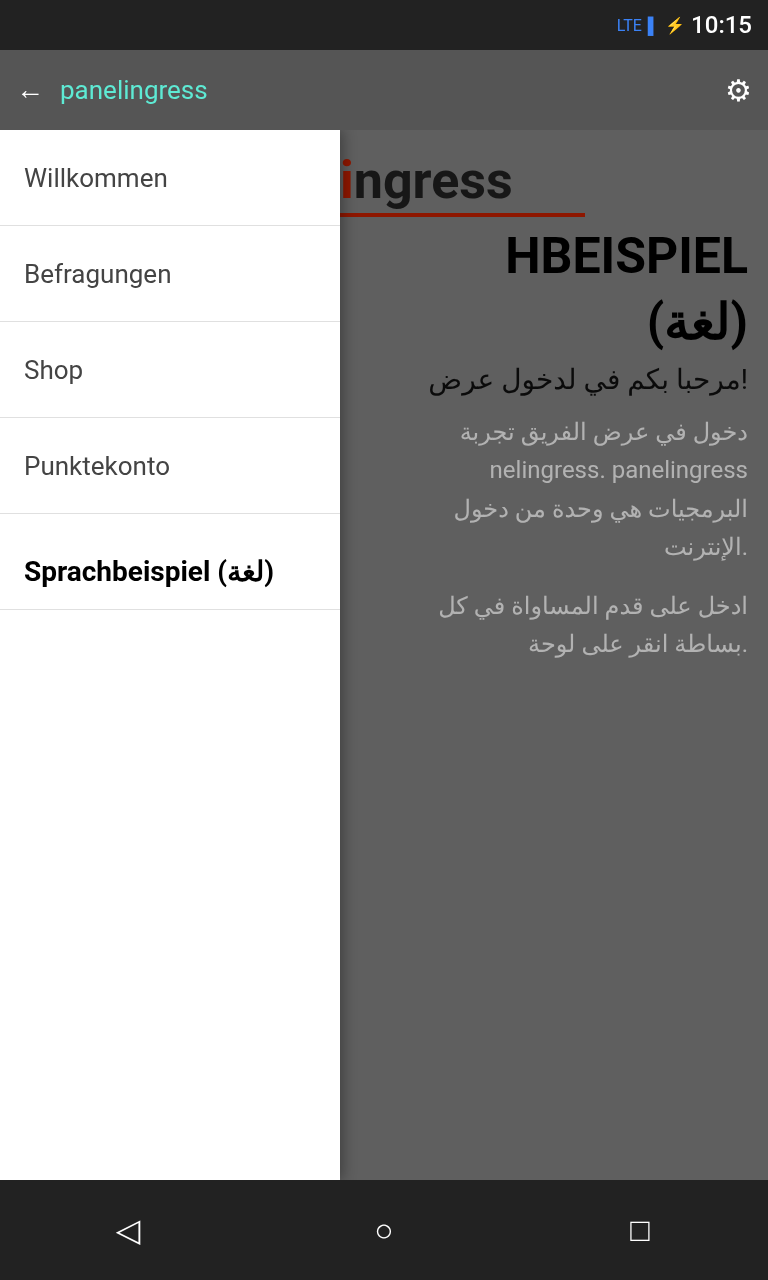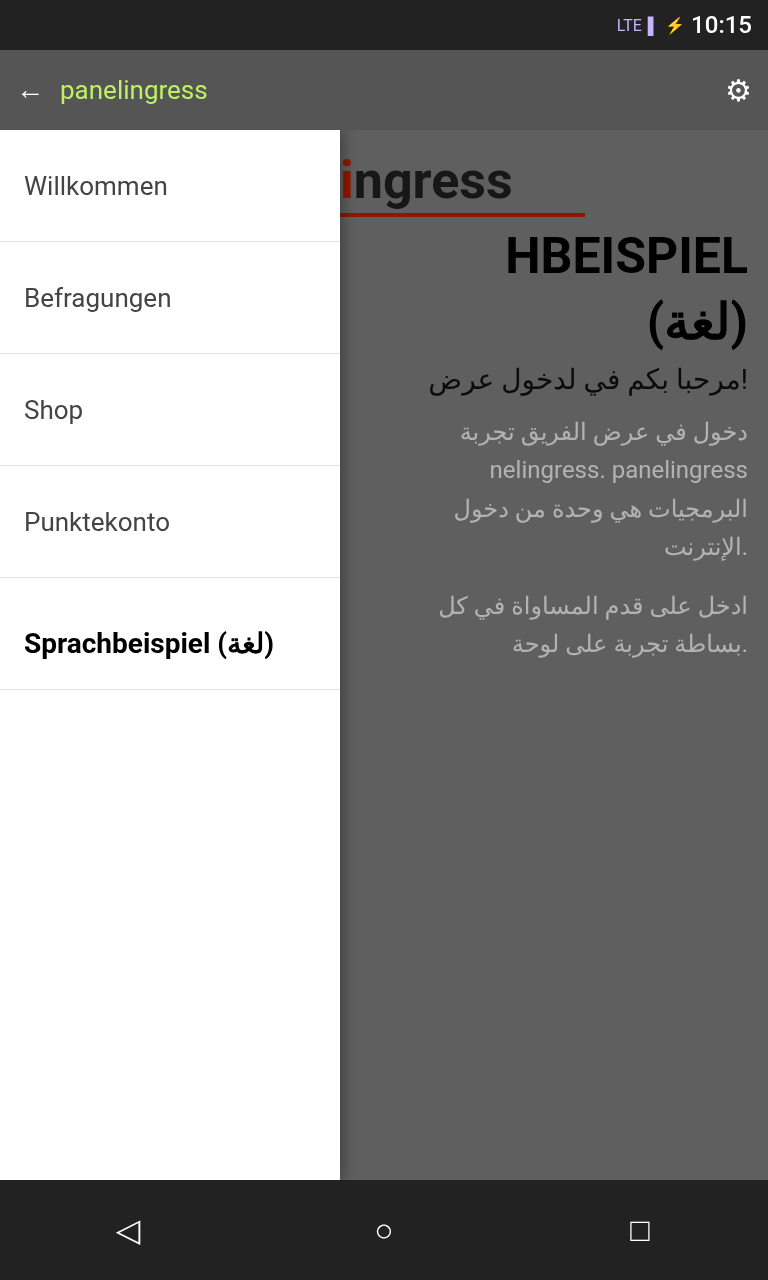--- a/index.html
+++ b/index.html
@@ -27,21 +27,21 @@
       display: flex;
       align-items: center;
       gap: 6px;
     }
     .status-time {
       color: #fff;
       font-size: 24px;
       font-weight: 500;
     }
     .status-icon {
-      color: #c4b5fd;
+      color: #3b82f6;
       font-size: 16px;
     }
 
     
     .app-bar {
       width: 768px;
       height: 80px;
       background: #555;
       display: flex;
       align-items: center;
@@ -55,21 +55,21 @@
     }
     .back-btn {
       color: #fff;
       font-size: 28px;
       cursor: pointer;
       background: none;
       border: none;
       line-height: 1;
     }
     .app-bar-title {
-      color: #bef264;
+      color: #5eead4;
       font-size: 26px;
       font-weight: 400;
     }
     .settings-btn {
       color: #fff;
       font-size: 30px;
       cursor: pointer;
       background: none;
       border: none;
     }
@@ -147,21 +147,21 @@
       width: 340px;
       height: 100%;
       background: #fff;
       z-index: 10;
       box-shadow: 4px 0 12px rgba(0,0,0,0.3);
     }
     .drawer-menu-item {
       display: flex;
       align-items: center;
       padding: 0 24px;
-      height: 112px;
+      height: 96px;
       border-bottom: 1px solid #e0e0e0;
       cursor: pointer;
     }
     .drawer-menu-item:first-child {
       border-top: none;
     }
     .drawer-menu-item.active .menu-label {
       font-weight: bold;
       color: #000;
     }
@@ -227,21 +227,21 @@
       <div class="web-logo-underline"></div>
     </div>
     <div class="web-title">HBEISPIEL</div>
     <div class="web-title">(لغة)</div>
     <div class="web-arabic">!مرحبا بكم في لدخول عرض</div>
     <div class="web-arabic-body">دخول في عرض الفريق تجربة</div>
     <div class="web-arabic-body">nelingress. panelingress</div>
     <div class="web-arabic-body">البرمجيات هي وحدة من دخول</div>
     <div class="web-arabic-body">.الإنترنت</div>
     <div class="web-arabic-body" style="margin-top:20px;">ادخل على قدم المساواة في كل</div>
-    <div class="web-arabic-body">.بساطة تجربة على لوحة</div>
+    <div class="web-arabic-body">.بساطة انقر على لوحة</div>
   </div>
 
   <div class="drawer-overlay"></div>
 
   <div class="drawer">
     <div class="drawer-menu-item">
       <span class="menu-label">Willkommen</span>
     </div>
     <div class="drawer-menu-item">
       <span class="menu-label">Befragungen</span>

